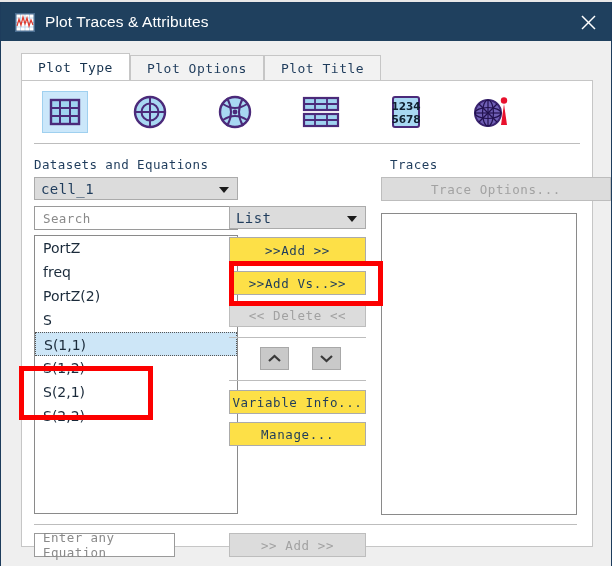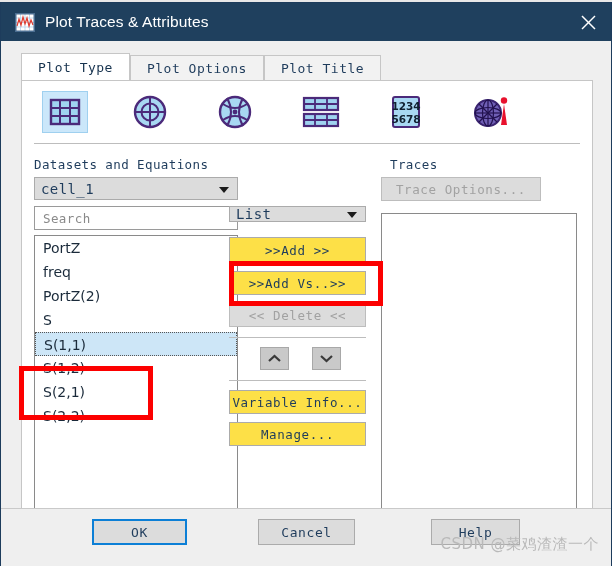--- a/index.html
+++ b/index.html
@@ -333,21 +333,21 @@
         <div class="item">S(2,2)</div>
       </div>
 
       <div class="divider" style="left:12px;top:443px;width:348px;"></div>
 
       <div class="txt" style="left:12px;top:452px;width:141px;height:24px;">
         <span>Enter any Equation</span>
       </div>
       <div class="btn disabled" style="left:207px;top:452px;width:137px;height:24px;">&gt;&gt; Add &gt;&gt;</div>
 
-      <div class="combo" style="left:207px;top:125px;width:137px;height:16px;">
+      <div class="combo" style="left:207px;top:125px;width:137px;height:23px;">
         <span>List</span>
         <span class="arrow"></span>
       </div>
 
       <div class="btn" style="left:207px;top:156px;width:137px;height:26px;">&gt;&gt;Add &gt;&gt;</div>
 
       <div class="btn disabled" style="left:207px;top:222px;width:137px;height:24px;">&lt;&lt; Delete &lt;&lt;</div>
 
       <div class="btn" style="left:207px;top:190px;width:137px;height:24px;">&gt;&gt;Add Vs..&gt;&gt;</div>
 
@@ -364,32 +364,26 @@
         </svg>
       </div>
 
       <div class="divider" style="left:207px;top:299px;width:137px;"></div>
 
       <div class="btn" style="left:207px;top:309px;width:137px;height:24px;">Variable Info...</div>
       <div class="btn" style="left:207px;top:341px;width:137px;height:24px;">Manage...</div>
 
       <div class="sec-label" style="left:359px;top:76px;margin-left:9px;">Traces</div>
 
-      <div class="btn disabled" style="left:359px;top:96px;width:160px;height:24px;">Trace Options...</div>
+      <div class="btn disabled" style="left:359px;top:96px;width:230px;height:24px;">Trace Options...</div>
 
       <div class="listbox" style="left:359px;top:132px;width:196px;height:302px;"></div>
 
       <div class="divider" style="left:359px;top:443px;width:196px;"></div>
 
       <div class="redbox" style="left:-3px;top:285px;width:134px;height:54px;"></div>
       <div class="redbox" style="left:207px;top:180px;width:154px;height:45px;"></div>
 
     </div>
   </div>
 
-  <div class="footer">
-    <div class="fbtn focused" style="left:91px;width:95px;">OK</div>
-    <div class="fbtn" style="left:257px;width:97px;">Cancel</div>
-    <div class="fbtn" style="left:430px;width:89px;">Help</div>
-    <div class="watermark">CSDN @菜鸡渣渣一个</div>
-  </div>
 
 </div>
 
 </body></html>

